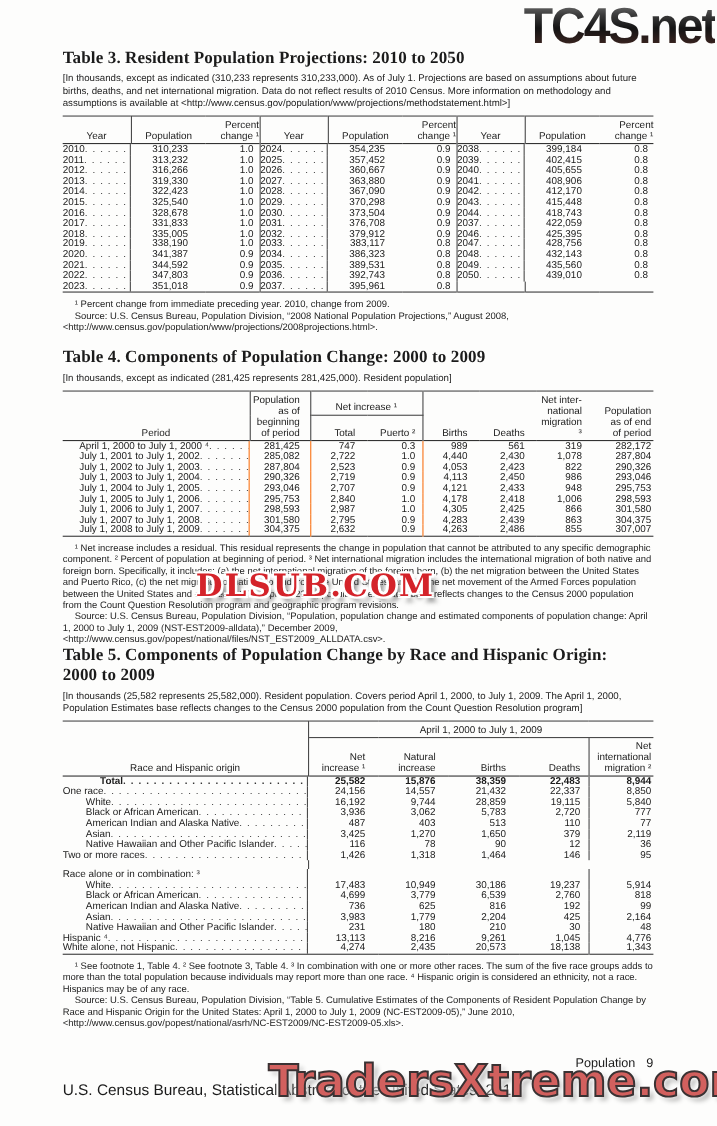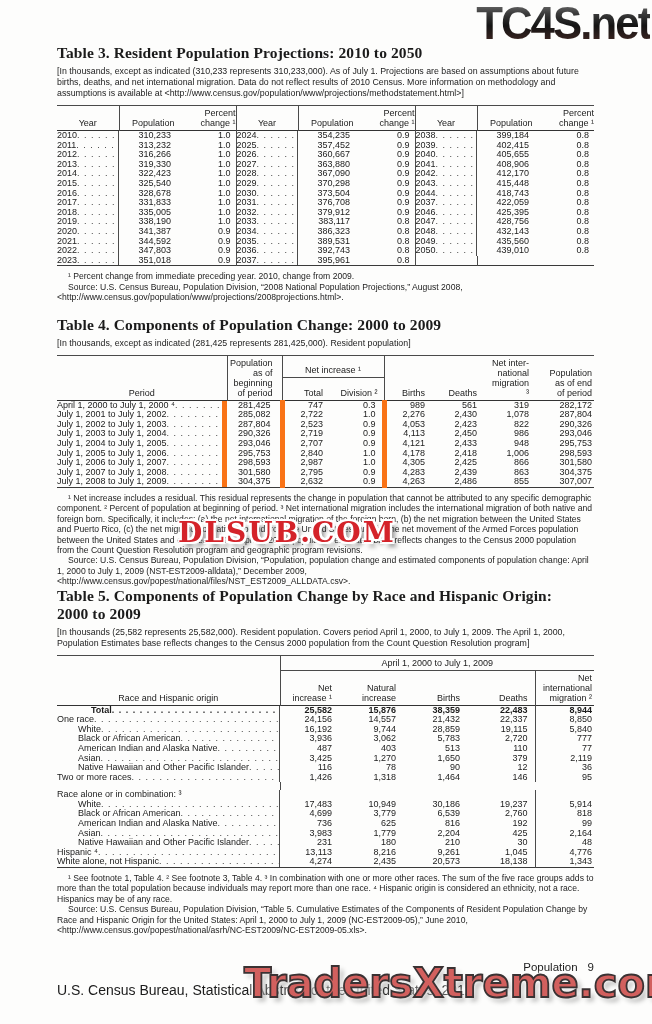--- a/index.html
+++ b/index.html
@@ -50,21 +50,21 @@
   .vmid{vertical-align:middle;}
 
   
   .t3 td:nth-child(1),.t3 td:nth-child(4),.t3 td:nth-child(7){border-right:1px solid #4a4a4a;}
   .t3 td:nth-child(3),.t3 td:nth-child(6){border-right:1px solid #4a4a4a;}
   .t3 td:nth-child(2),.t3 td:nth-child(5),.t3 td:nth-child(8){padding-right:16px;}
   .t3 td:nth-child(3),.t3 td:nth-child(6),.t3 td:nth-child(9){padding-right:5px;}
   .t3 th{padding-right:5px;}
 
   
-  .t4 td:nth-child(1),.t4 td:nth-child(2),.t4 td:nth-child(4){border-right:5px solid #f97316;}
+  .t4 td:nth-child(1),.t4 td:nth-child(2),.t4 td:nth-child(4){border-right:1px solid #f97316;margin-left:15px;}
   .t4 td:nth-child(2){padding-right:9px;}
   .t4 td:nth-child(3){padding-right:11px;}
   .t4 td:nth-child(4){padding-right:6px;}
   .t4 td:nth-child(5),.t4 td:nth-child(6),.t4 td:nth-child(7){padding-right:11px;}
   .t4 td:nth-child(8){padding-right:2px;}
 
   
   .t5 td:nth-child(1),.t5 td:nth-child(5){border-right:1px solid #4a4a4a;}
   .t5 td:nth-child(2),.t5 td:nth-child(3),.t5 td:nth-child(4){padding-right:12px;}
   .t5 td:nth-child(5){padding-right:7px;}
@@ -453,21 +453,21 @@
           <th rowspan="2" class="rt" style="padding-right:11px">Deaths</th>
           <th rowspan="2" class="rt pre" style="padding-right:11px">Net inter-
 national
 migration ³</th>
           <th rowspan="2" class="rt pre" style="padding-right:2px">Population
 as of end
 of period</th>
         </tr>
         <tr>
           <th class="rt" style="padding-right:11px">Total</th>
-          <th class="rt vr" style="padding-right:6px">Division ²</th>
+          <th class="rt vr" style="padding-right:6px">Puerto ²</th>
         </tr>
       </thead>
       <tbody>
           <tr>
             <td class="stub">
               <span class="lbl">April 1, 2000 to July 1, 2000 ⁴</span>
               <span class="dots"></span>
             </td>
             <td class="num">281,425</td>
             <td class="num">747</td>
@@ -478,21 +478,21 @@
             <td class="num">282,172</td>
           </tr>
           <tr>
             <td class="stub">
               <span class="lbl">July 1, 2001 to July 1, 2002</span>
               <span class="dots"></span>
             </td>
             <td class="num">285,082</td>
             <td class="num">2,722</td>
             <td class="num">1.0</td>
-            <td class="num">2,276</td>
+            <td class="num">4,440</td>
             <td class="num">2,430</td>
             <td class="num">1,078</td>
             <td class="num">287,804</td>
           </tr>
           <tr>
             <td class="stub">
               <span class="lbl">July 1, 2002 to July 1, 2003</span>
               <span class="dots"></span>
             </td>
             <td class="num">287,804</td>

